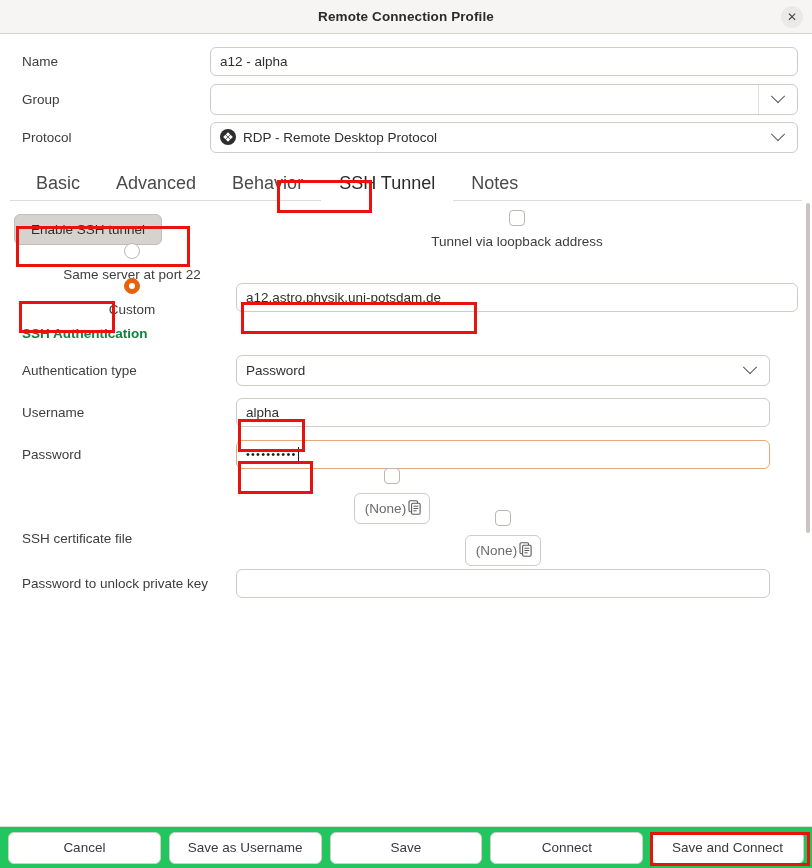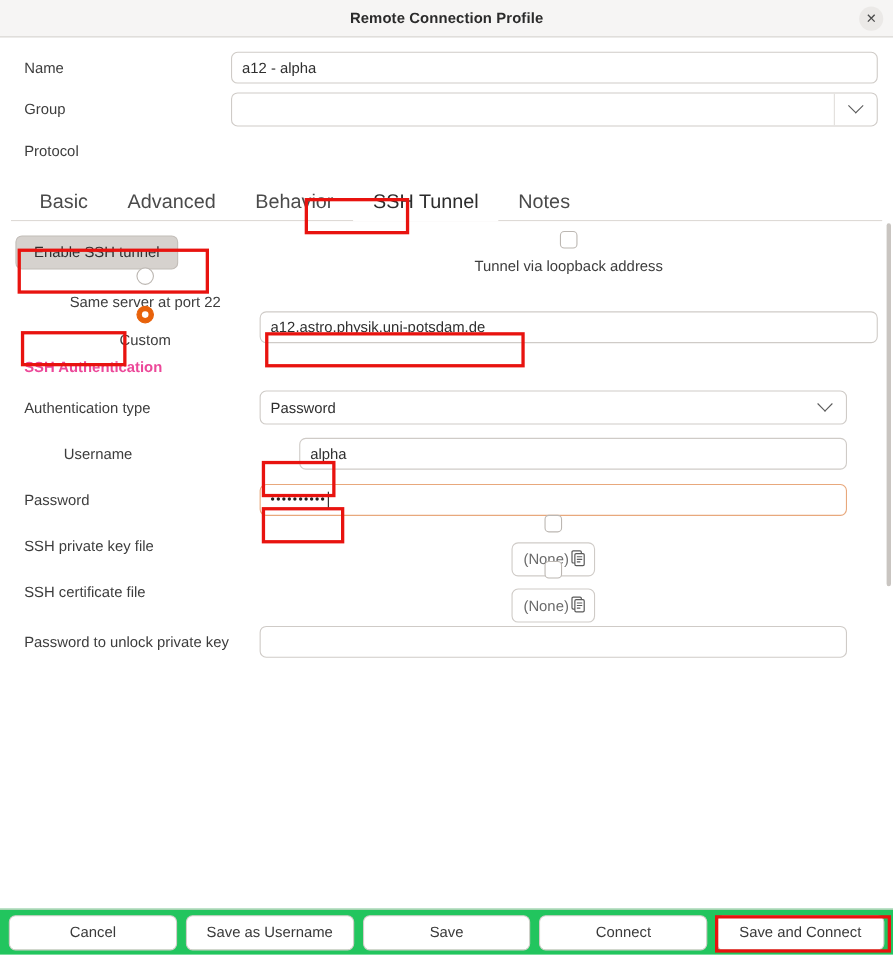--- a/index.html
+++ b/index.html
@@ -213,21 +213,21 @@
     margin: -3px 0 0 -3px;
     border-radius: 50%;
     background: #ffffff;
   }
 
   .inline { display: flex; align-items: center; gap: 8px; flex-direction: column; }
 
   .section-head {
     font-weight: bold;
     font-size: 13.5px;
-    color: #ec4899;
+    color: #15803d;
     padding-left: 8px;
   }
 
   .filebox {
     display: flex;
     align-items: center;
     height: 31px;
     border: 1px solid #cfcbc7;
     border-radius: 6px;
     background: #fff;
@@ -318,20 +318,38 @@
         <div class="combo-text"></div>
         <div class="combo-arrow">
             <span class="chev"></span>
           </div>
       </div>
     </div>
   </div>
 
   <div class="frow">
     <div class="flabel">Protocol</div>
+    <div class="fctl">
+      <div class="combo">
+        <div class="combo-text">
+          <span class="rdp-icon">
+            <svg width="12" height="12" viewBox="0 0 12 12">
+              <path d="M6 1.2 L8.2 3.4 L6 5.6 L3.8 3.4 Z" fill="#ffffff"></path>
+              <path d="M6 6.4 L8.2 8.6 L6 10.8 L3.8 8.6 Z" fill="#ffffff"></path>
+              <path d="M1.2 6 L3.4 3.8 L5.6 6 L3.4 8.2 Z" fill="#ffffff"></path>
+              <path d="M6.4 6 L8.6 3.8 L10.8 6 L8.6 8.2 Z" fill="#ffffff"></path>
+            </svg>
+          </span>
+          <span>RDP - Remote Desktop Protocol</span>
+        </div>
+        <div class="combo-arrow">
+            <span class="chev"></span>
+          </div>
+      </div>
+    </div>
   </div>
 
 </div>
 
 <div class="tabwrap">
   <div class="tabbar">
     <div class="tab">Basic</div>
     <div class="tab">Advanced</div>
     <div class="tab">Behavior</div>
     <div class="tab active">SSH Tunnel</div>
@@ -380,38 +398,37 @@
       <div class="combo">
         <div class="combo-text">Password</div>
         <div class="combo-arrow">
             <span class="chev"></span>
           </div>
       </div>
     </div>
   </div>
 
   <div class="frow" style="height:42px;">
-    <div class="flabel" style="width:222px;flex:0 0 222px;margin-left:36px;">Username</div>
+    <div class="flabel" style="width:222px;flex:0 0 222px;">Username</div>
     <div class="fctl" style="padding-right:28px;">
       <div class="inputbox">alpha</div>
     </div>
   </div>
 
   <div class="frow" style="height:42px;">
     <div class="flabel" style="width:222px;flex:0 0 222px;">Password</div>
     <div class="fctl" style="padding-right:28px;">
       <div class="inputbox focused">
         <span class="dots">••••••••••</span>
           <span class="caret"></span>
       </div>
     </div>
   </div>
 
   <div class="frow" style="height:42px;">
-    <div class="flabel" style="width:222px;flex:0 0 222px;">SSH private key file</div>
     <div class="fctl inline" style="padding-right:28px;gap:9px;">
       <span class="chk"></span>
       <div class="filebox" style="flex:1 1 auto;">
         <span class="fname">(None)</span>
         <span>
           <svg width="17" height="17" viewBox="0 0 17 17">
             <rect x="3.0" y="1.8" width="8.5" height="11" rx="1.2" fill="#ffffff" stroke="#5a5a5a" stroke-width="1.1"></rect>
             <rect x="5.6" y="4.2" width="8.5" height="11" rx="1.2" fill="#ffffff" stroke="#5a5a5a" stroke-width="1.1"></rect>
             <line x1="7.4" y1="7.2" x2="12.3" y2="7.2" stroke="#5a5a5a" stroke-width="1"></line>
             <line x1="7.4" y1="9.5" x2="12.3" y2="9.5" stroke="#5a5a5a" stroke-width="1"></line>

